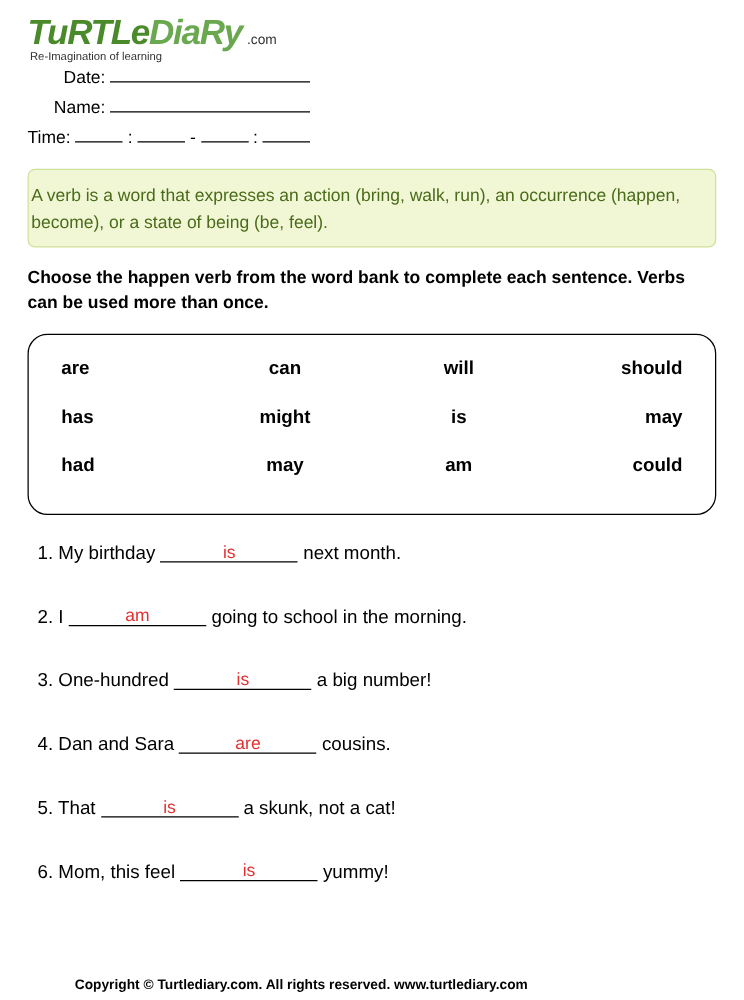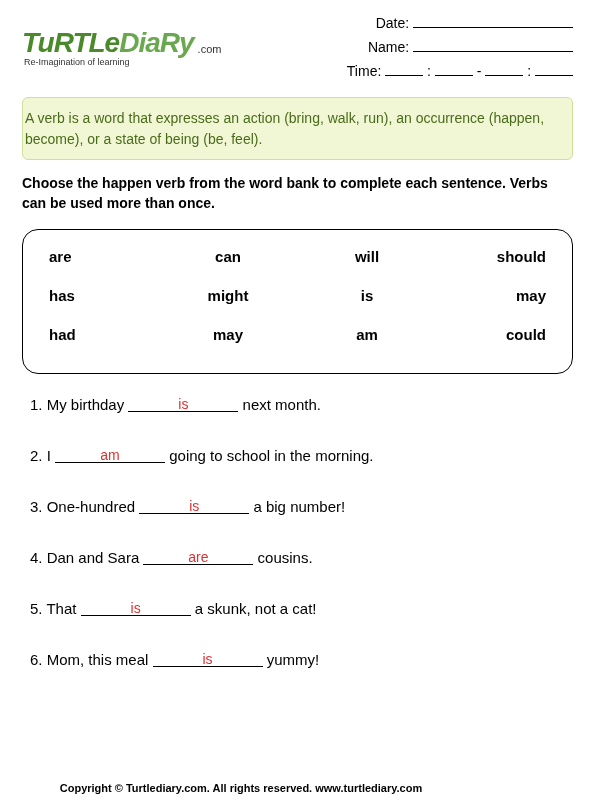--- a/index.html
+++ b/index.html
@@ -5,21 +5,21 @@
   * { box-sizing: border-box; margin: 0; padding: 0; }
   body {
     width: 595px;
     height: 800px;
     background: #fff;
     font-family: Arial, Helvetica, sans-serif;
     color: #000;
     position: relative;
     padding: 12px 22px 0 22px;
   }
-  .header { display: flex; justify-content: space-between; align-items: center; }
+  .header { display: flex; justify-content: space-between; align-items: flex-start; flex-direction: column; }
   .logo { display: flex; align-items: flex-start; }
   .logo-mark {
     font-family: "Comic Sans MS", cursive, sans-serif;
     font-size: 28px;
     font-weight: bold;
     color: #4a8a2a;
     font-style: italic;
     letter-spacing: -1px;
     line-height: 1;
   }
@@ -183,17 +183,17 @@
   <div class="sentence">
     <span>4.</span>
     <span>Dan and Sara </span><span class="blank"><span class="answer">are</span></span><span> cousins.</span>
   </div>
   <div class="sentence">
     <span>5.</span>
     <span>That </span><span class="blank"><span class="answer">is</span></span><span> a skunk, not a cat!</span>
   </div>
   <div class="sentence">
     <span>6.</span>
-    <span>Mom, this meal </span><span class="blank"><span class="answer">is</span></span><span> yummy!</span>
+    <span>Mom, this feel </span><span class="blank"><span class="answer">is</span></span><span> yummy!</span>
   </div>
 </div>
 
 <div class="footer">Copyright © Turtlediary.com. All rights reserved. www.turtlediary.com</div>
 
 </body></html>

